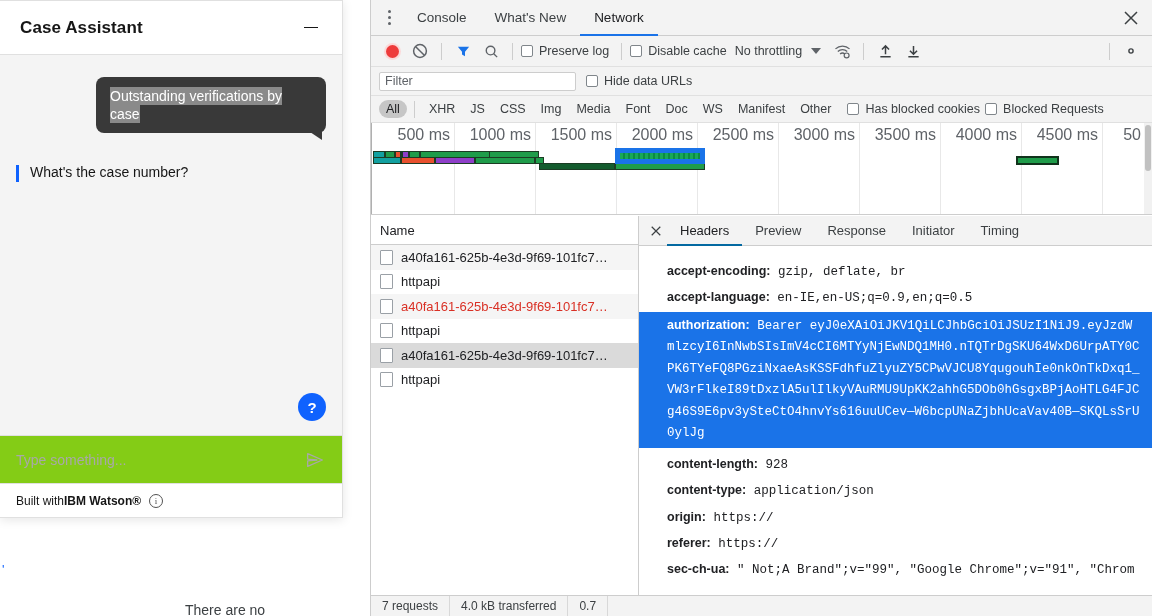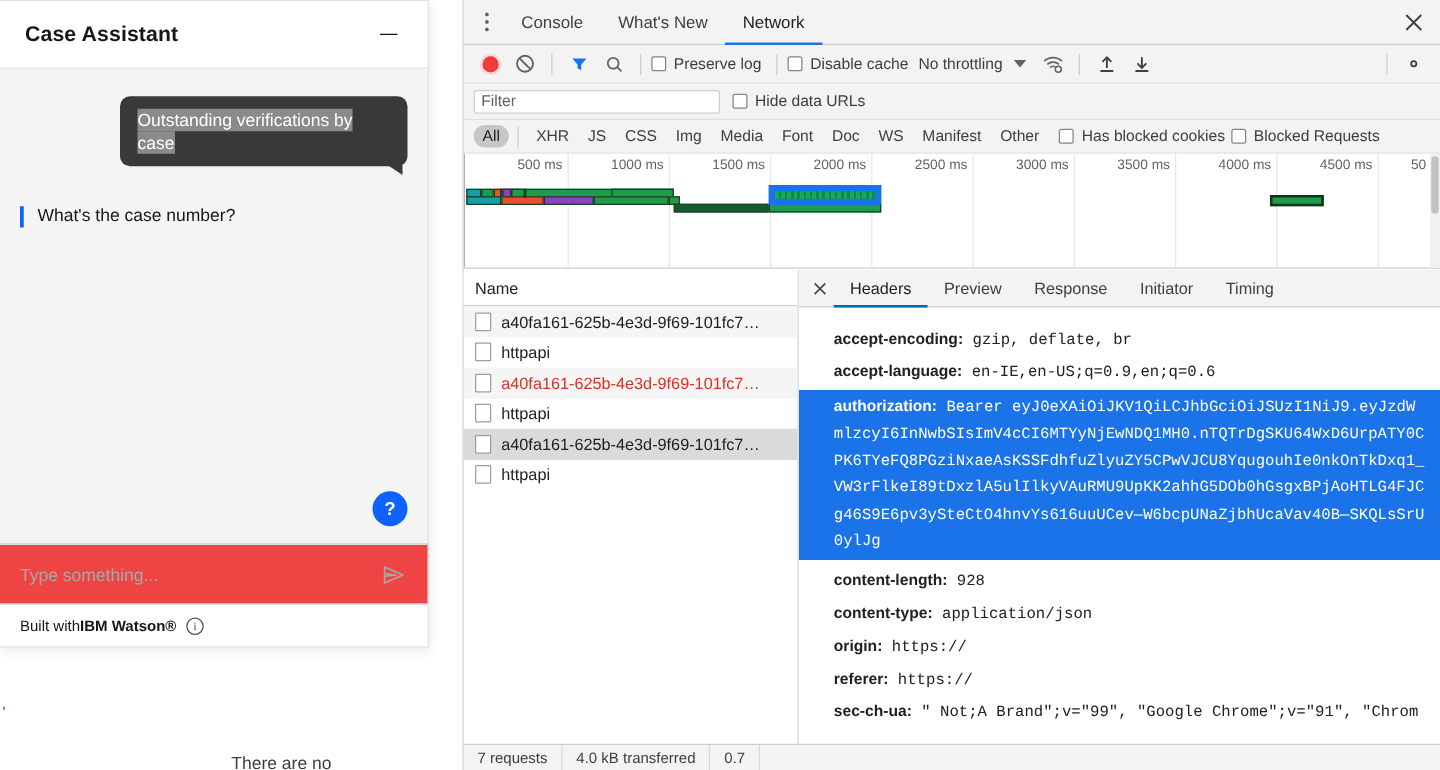--- a/index.html
+++ b/index.html
@@ -48,21 +48,21 @@
   .bot-bar { width:3px; height:17px; background:#0f62fe; margin-right:11px; margin-top:2px; flex:0 0 auto;}
   .bot-text { font-size: 14px; color:#161616; line-height:1.3; }
 
   .help-btn {
     position:absolute; right: 16px; bottom: 14px; width: 28px; height: 28px;
     border-radius: 50%; background:#0f62fe; color:#fff; font-size:15px; font-weight:700;
     display:flex; align-items:center; justify-content:center; cursor:pointer;
   }
 
   .chat-input-wrap {
-    flex:0 0 auto; height: 48px; background:#ef4444; border-top:1px solid #e0e0e0;
+    flex:0 0 auto; height: 48px; background:#84cc16; border-top:1px solid #e0e0e0;
     display:flex; align-items:center; padding: 0 16px;
   }
   .chat-input {
     flex:1; border:none; outline:none; font-size:14px; color:#161616;
     font-family:"Liberation Sans", sans-serif; background:transparent;
   }
   .chat-input::placeholder { color:#a8a8a8; }
   .send-icon { width:22px; height:22px; flex:0 0 auto; cursor:pointer; }
 
   .chat-footer {
@@ -115,21 +115,21 @@
   .dt-types {
     height: 27px; background:#f3f3f3; border-bottom:1px solid #e0e0e0;
     display:flex; align-items:center; padding: 0 8px; gap:1px; font-size:12.5px; color:#3c4043;
   }
   .type { padding: 2px 7px; border-radius:9px; cursor:pointer; white-space:nowrap;}
   .type.active { background:#c6c6c6; color:#202124; }
 
   
   .dt-overview { height: 92px; background:#fff; border-bottom:1px solid #cdcdcd; position:relative; overflow:hidden;}
   .ov-tick { position:absolute; top:0; height: 92px; border-left:1px solid #e8e8e8; }
-  .ov-tick span { position:absolute; right:5px; top:3px; font-size:11px; color:#5f6368; white-space:nowrap; }
+  .ov-tick span { position:absolute; right:5px; top:3px; font-size:16px; color:#5f6368; white-space:nowrap; }
   .ov-tick.first { border-left:1px solid #b0b0b0; height:92px;}
   .ov-bar { position:absolute; height:7px; border:1px solid #1c3c24; box-sizing:border-box; }
   .ov-sel {
     position:absolute; border:2px solid #1a73e8; background:#1a73e8; box-sizing:border-box;
   }
   .ov-sel-inner { position:absolute; left:3px; right:3px; top:3px; bottom:3px;
     background: repeating-linear-gradient(90deg,#18a957 0 3px,#0d8a44 3px 5px); }
   .ov-scroll { position:absolute; right:0; top:0; width:8px; height:92px; background:#f1f1f1;}
   .ov-scroll i { position:absolute; left:1px; top:2px; width:6px; height:46px; background:#c1c1c1; border-radius:3px; display:block;}
 
@@ -432,21 +432,21 @@
           <div class="det-tab">Response</div>
           <div class="det-tab">Initiator</div>
           <div class="det-tab">Timing</div>
         </div>
 
         <div class="det-body">
           <div class="hdr-clip">
             
           </div>
           <div class="hdr-line"><b>accept-encoding:</b> <span>gzip, deflate, br</span></div>
-          <div class="hdr-line"><b>accept-language:</b> <span>en-IE,en-US;q=0.9,en;q=0.6</span></div>
+          <div class="hdr-line"><b>accept-language:</b> <span>en-IE,en-US;q=0.9,en;q=0.5</span></div>
 
           <div class="auth-block">
             <div class="l"><b>authorization:</b> <span>Bearer eyJ0eXAiOiJKV1QiLCJhbGciOiJSUzI1NiJ9.eyJzdW</span></div>
             <div class="l"><span>mlzcyI6InNwbSIsImV4cCI6MTYyNjEwNDQ1MH0.nTQTrDgSKU64WxD6UrpATY0C</span></div>
             <div class="l"><span>PK6TYeFQ8PGziNxaeAsKSSFdhfuZlyuZY5CPwVJCU8YqugouhIe0nkOnTkDxq1_</span></div>
             <div class="l"><span>VW3rFlkeI89tDxzlA5ulIlkyVAuRMU9UpKK2ahhG5DOb0hGsgxBPjAoHTLG4FJC</span></div>
             <div class="l"><span>g46S9E6pv3ySteCtO4hnvYs616uuUCev—W6bcpUNaZjbhUcaVav40B—SKQLsSrU</span></div>
             <div class="l"><span>0ylJg</span></div>
           </div>
 

